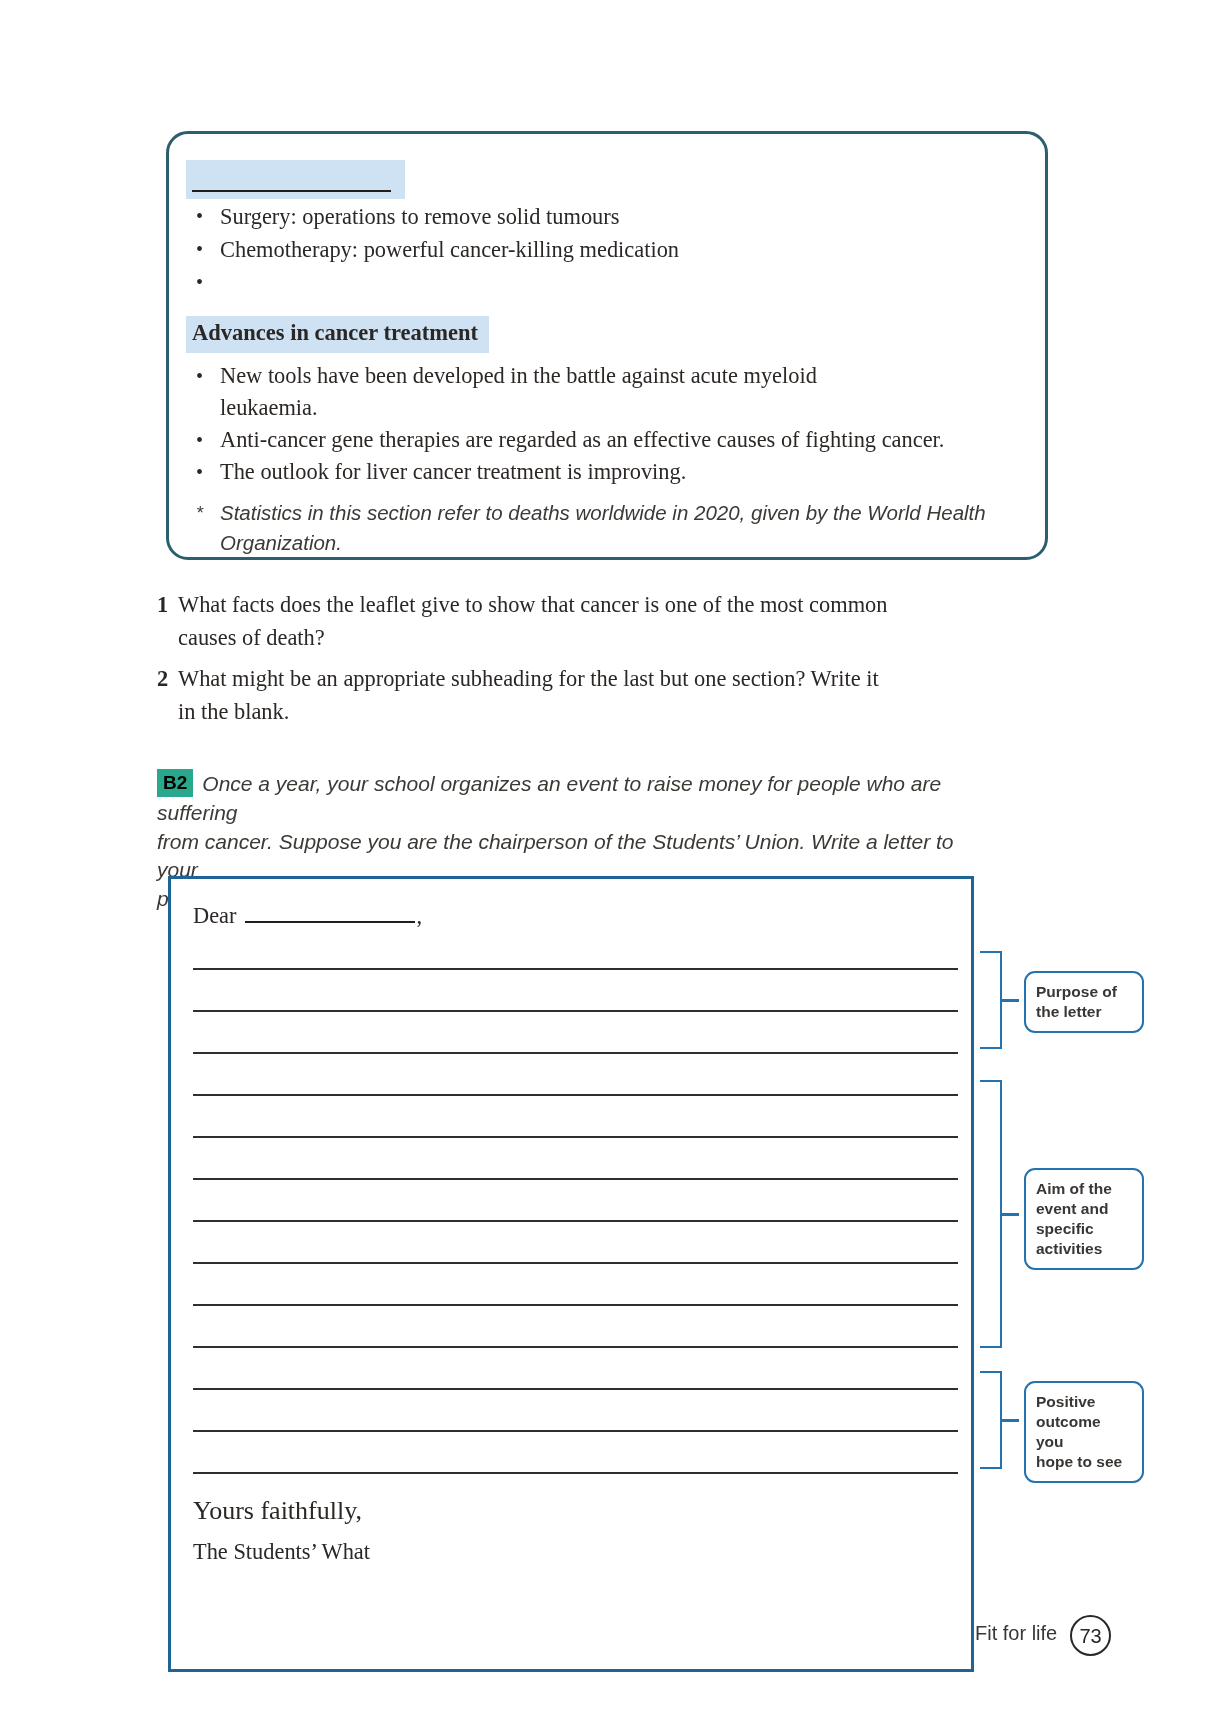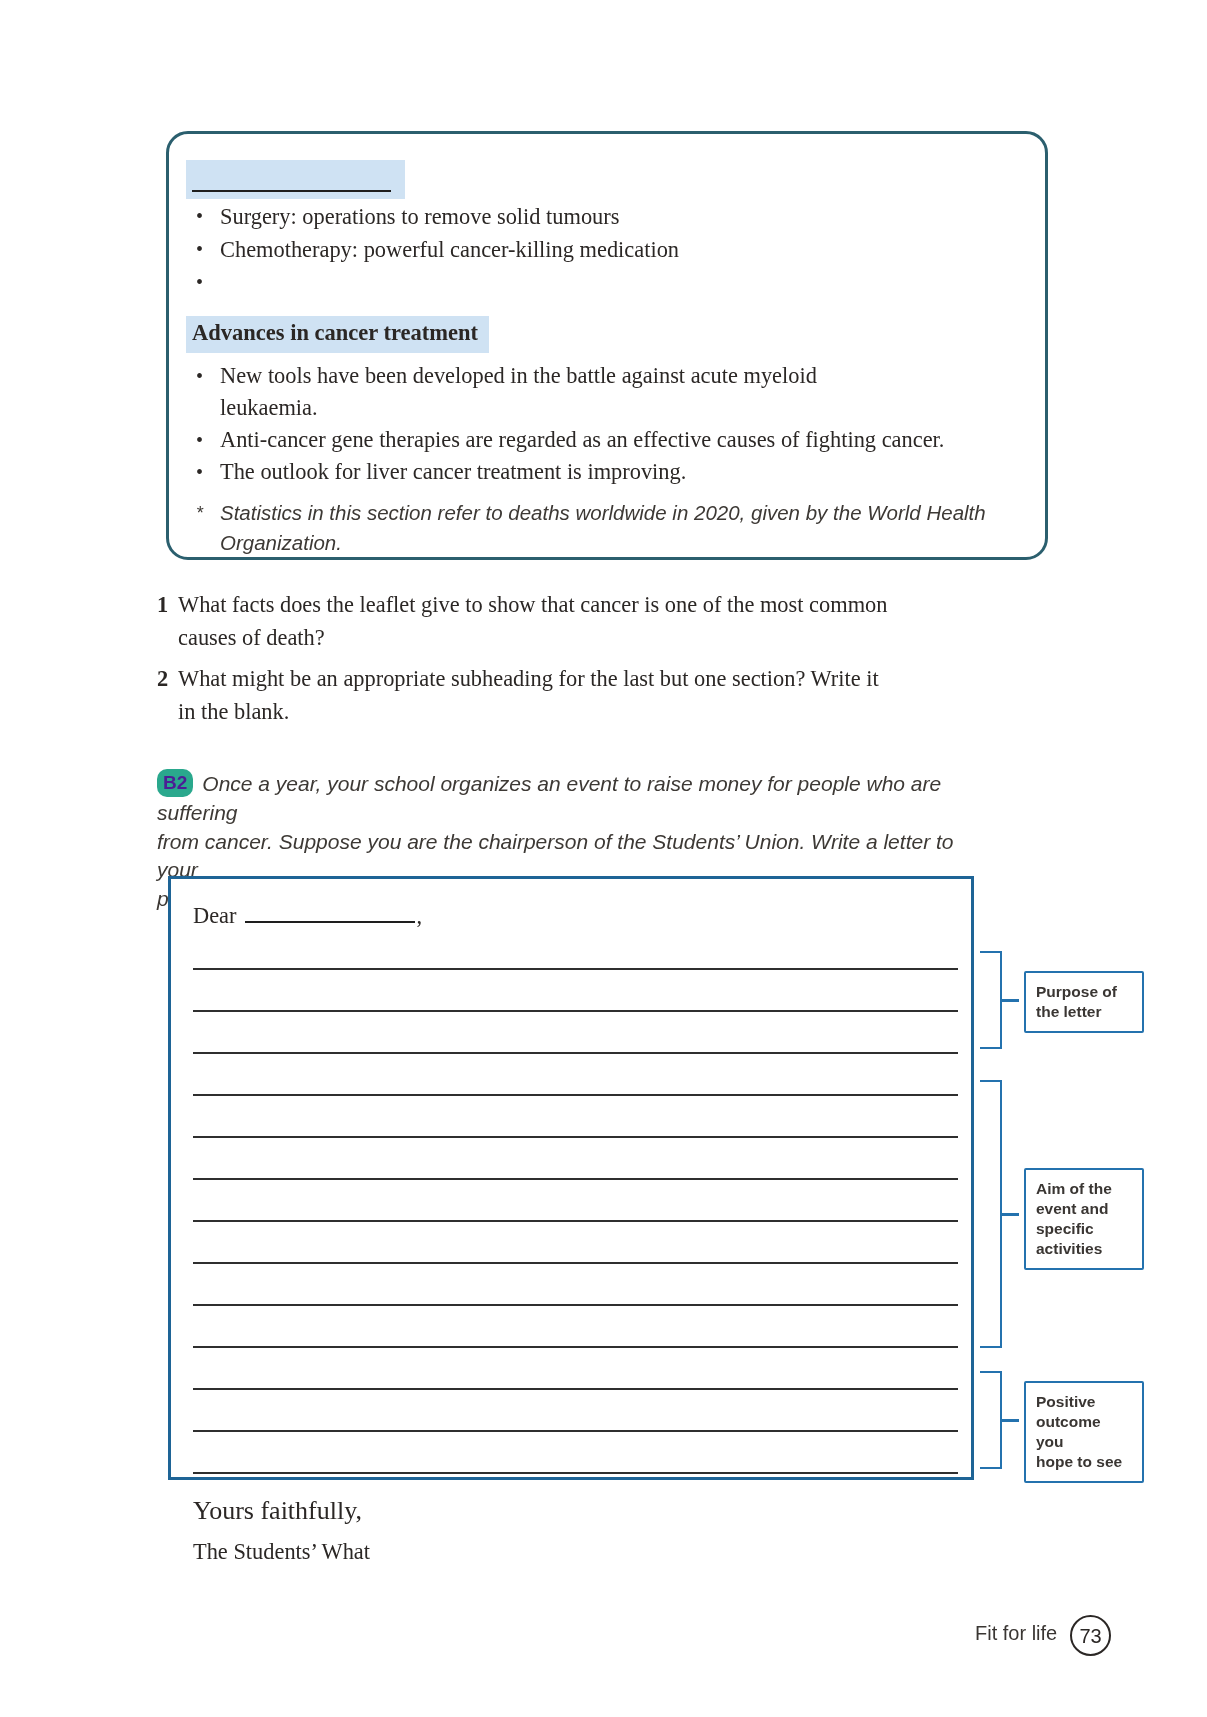--- a/index.html
+++ b/index.html
@@ -76,32 +76,32 @@
 
   
   .task{
     position:absolute;left:157px;top:770px;width:810px;
     font-family:"Liberation Sans", sans-serif;
     font-style:italic;font-size:21px;line-height:28.5px;
     color:var(--text-gray);
   }
   .badge{
     display:inline-block;
-    background:var(--badge-bg);color:#4c1d95;
+    background:var(--badge-bg);color:#000000;
     font-style:normal;font-weight:bold;font-size:19px;line-height:1;
-    padding:4px 6px 5px;border-radius:10px;
+    padding:4px 6px 5px;border-radius:0;
     margin-right:9px;
     position:relative;top:-2px;
   }
   .task-text{white-space:pre-line;}
 
   
   .letter{
     position:absolute;left:168px;top:876px;
-    width:806px;height:604px;
+    width:806px;height:796px;
     border:3px solid var(--letter-border);
     background:#ffffff;
   }
   .salutation{
     position:absolute;left:22px;top:24px;
     font-size:22.4px;
   }
   .sal-blank{
     display:inline-block;width:170px;height:5px;
     border-bottom:2.5px solid #1e1e1e;
@@ -121,21 +121,21 @@
   .bracket::after{
     content:"";position:absolute;right:-19px;top:50%;margin-top:-1px;
     width:19px;height:2.5px;background:var(--annotation-blue);
   }
   .anno1-b{left:980px;top:951px;height:98px;}
   .anno2-b{left:980px;top:1080px;height:268px;}
   .anno3-b{left:980px;top:1371px;height:98px;}
   .anno-label{
     position:absolute;left:1024px;width:120px;
     border:2.5px solid var(--annotation-blue);
-    border-radius:2px;background:#ffffff;
+    border-radius:11px;background:#ffffff;
     font-family:"Liberation Sans", sans-serif;
     font-weight:bold;font-size:15.5px;line-height:20px;
     color:#3a3633;
     padding:9px 10px;
     white-space:pre-line;
   }
   .anno1-l{top:971px;}
   .anno2-l{top:1168px;}
   .anno3-l{top:1381px;}
 

